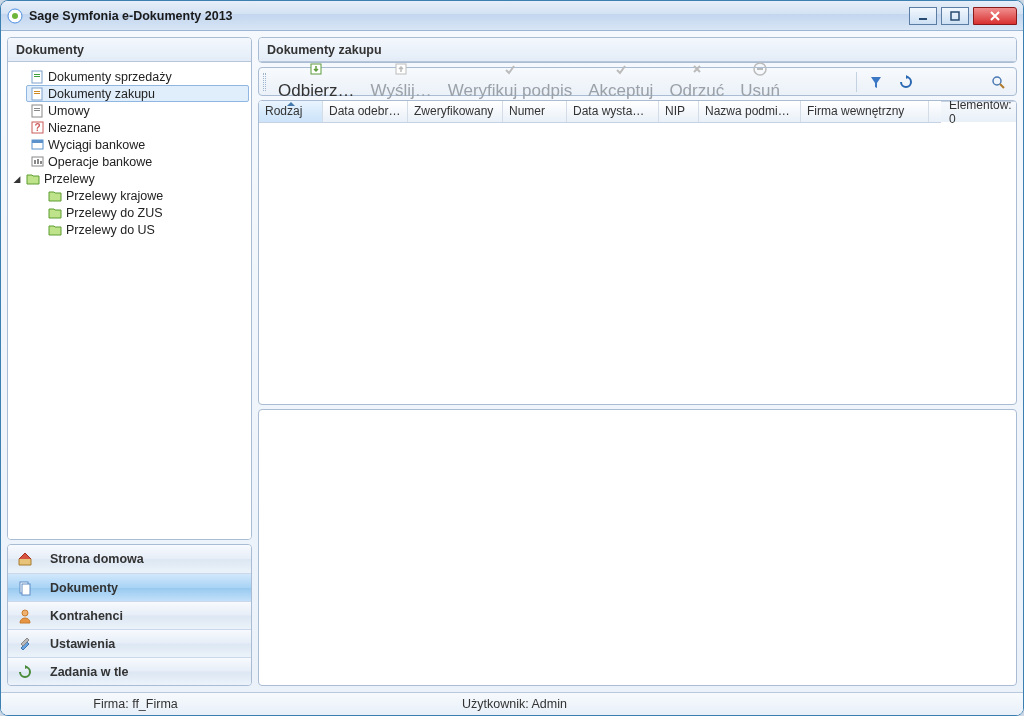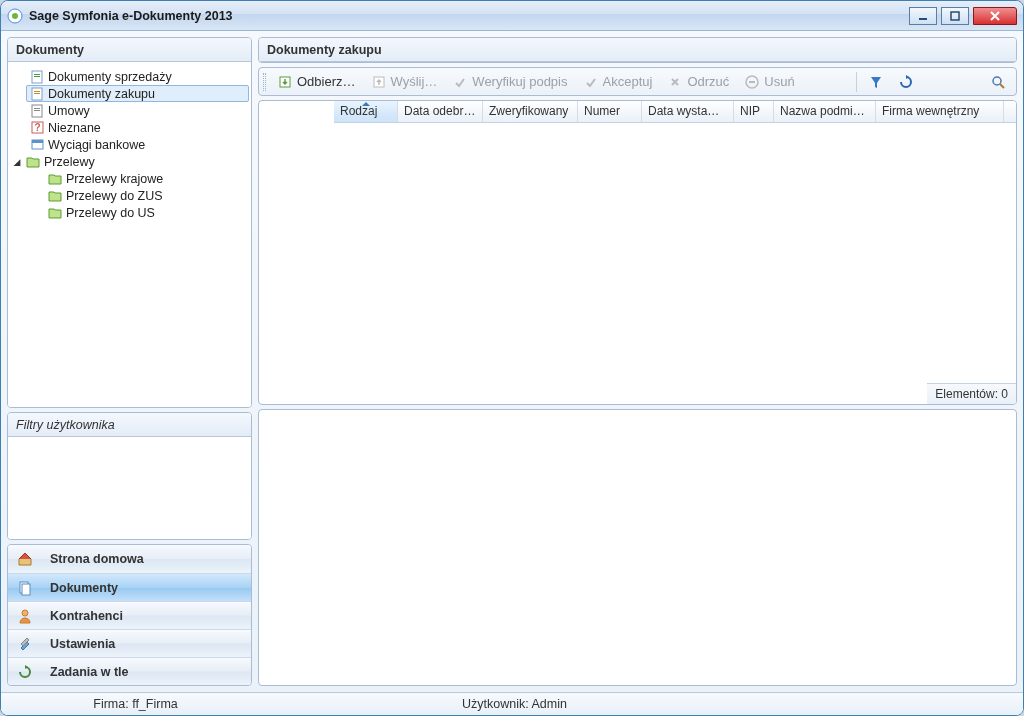--- a/index.html
+++ b/index.html
@@ -35,26 +35,26 @@
   .expander { width:10px; height:10px; display:flex; align-items:center; justify-content:center; color:#333; font-size:9px; }
   .tree-icon { width:14px; display:flex; align-items:center; justify-content:center; }
   
   .navstack { border:1px solid #a9bcd4; border-radius:4px; overflow:hidden; }
   .navstack .navbtn { height:28px; display:flex; align-items:center; gap:16px; padding:0 8px; background:linear-gradient(#f7fafe,#e7eef7 48%,#dce7f3 52%,#ecf3fa); border-top:1px solid #cbd8e9; font-weight:bold; color:#333; }
   .navstack .navbtn:first-child { border-top:none; }
   .navstack .navbtn.active { background:linear-gradient(#d2e8fc, #a8d3f5 50%, #96c8ef 51%, #c3e0fa); }
   .navicon { width:18px; display:flex; align-items:center; justify-content:center; }
   
   .toolbar { height:29px; border:1px solid #a9bcd4; border-radius:4px; background:linear-gradient(#f7fafd,#ebf1f8); display:flex; align-items:center; padding:0 4px; gap:2px; }
-  .tbtn { display:flex; align-items:center; gap:5px; padding:3px 7px; border-radius:3px; color:#333; font-size:13px; }
+  .tbtn { display:flex; align-items:center; gap:5px; padding:3px 7px; border-radius:3px; color:#333; font-size:17px;flex-direction:column; }
   .tbtn.disabled { color:#9aa1a8; }
   .tb-spacer { flex:1; }
   .tb-icon { width:14px; height:14px; display:flex; align-items:center; justify-content:center; }
   
-  .gridwrap { flex:1; display:flex; flex-direction:column; border:1px solid #a9bcd4; border-radius:4px; overflow:hidden; background:#fff;align-items:flex-end;}
+  .gridwrap { flex:1; display:flex; flex-direction:row; border:1px solid #a9bcd4; border-radius:4px; overflow:hidden; background:#fff;}
   .grid-head { display:flex; height:22px; background:linear-gradient(#ffffff,#f2f6fb 60%,#e9f0f8); border-bottom:1px solid #c6d2e2; }
   .gh { border-right:1px solid #d4dce8; padding:3px 6px; font-size:12px; color:#333; white-space:nowrap; overflow:hidden; text-overflow:ellipsis; }
   .gh.sort { background:linear-gradient(#eaf4fe,#d5e9fb 60%,#cde3f9); position:relative;}
   .gh.sort::after { content:""; position:absolute; top:1px; left:50%; transform:translateX(-50%); border-left:4px solid transparent; border-right:4px solid transparent; border-bottom:4px solid #4378ab;  }
   .grid-body { flex:1; background:#fff; }
   .grid-foot { height:21px; border-top:1px solid #c6d2e2; background:linear-gradient(#f6f9fd,#e9f0f8); display:flex; align-items:center; justify-content:flex-end; padding:0 8px; font-size:12px; color:#333; }
   
   .details { flex:1; border:1px solid #a9bcd4; border-radius:4px; background:#fff;}
   
   .statusbar { height:23px; background:linear-gradient(#f7fafd,#e7eff8); border-top:1px solid #b9c8dc; display:flex; align-items:center; padding:0 12px; font-size:12.5px; color:#333; }
@@ -144,20 +144,31 @@
                 </div>
                 <div class="tree-row indent1">
                   <span class="tree-icon">
                       <svg width="13" height="13">
                         <rect x="1" y="2" width="11" height="9" fill="#fff" stroke="#5b92cc"></rect>
                         <rect x="1" y="2" width="11" height="3" fill="#5b92cc"></rect>
                       </svg>
                     </span>
                   <span>Wyciągi bankowe</span>
                 </div>
+                <div class="tree-row indent1">
+                  <span class="tree-icon">
+                      <svg width="13" height="13">
+                        <rect x="1" y="2" width="11" height="9" fill="#fff" stroke="#888"></rect>
+                        <rect x="3" y="5" width="2" height="4" fill="#888"></rect>
+                        <rect x="6" y="4" width="2" height="5" fill="#888"></rect>
+                        <rect x="9" y="6" width="2" height="3" fill="#888"></rect>
+                      </svg>
+                    </span>
+                  <span>Operacje bankowe</span>
+                </div>
                 <div class="tree-row" style="padding-left:2px;">
                   <span class="expander">◢</span>
                   <span class="tree-icon">
                       <svg width="14" height="12">
                         <path d="M1 2h5l1 1h6v8H1z" fill="#bfe38a" stroke="#5c9e30"></path>
                       </svg>
                     </span>
                   <span>Przelewy</span>
                 </div>
                 <div class="tree-row indent2">
@@ -181,24 +192,20 @@
                       <svg width="14" height="12">
                         <path d="M1 2h5l1 1h6v8H1z" fill="#bfe38a" stroke="#5c9e30"></path>
                       </svg>
                     </span>
                   <span>Przelewy do US</span>
                 </div>
               </div>
             </div>
           </div>
 
-          <div class="pane" style="height:128px;">
-            <div class="pane-header sub">Filtry użytkownika</div>
-            <div class="pane-body"></div>
-          </div>
 
           <div class="navstack">
             <div class="navbtn">
               <span class="navicon">
                   <svg width="16" height="16">
                     <path d="M2 8 L8 2 L14 8 V14 H2 Z" fill="#e8c37a" stroke="#a77d2e"></path>
                     <path d="M2 8 L8 2 L14 8" fill="#d65540" stroke="#a53020"></path>
                   </svg>
                 </span>
               <span>Strona domowa</span>

